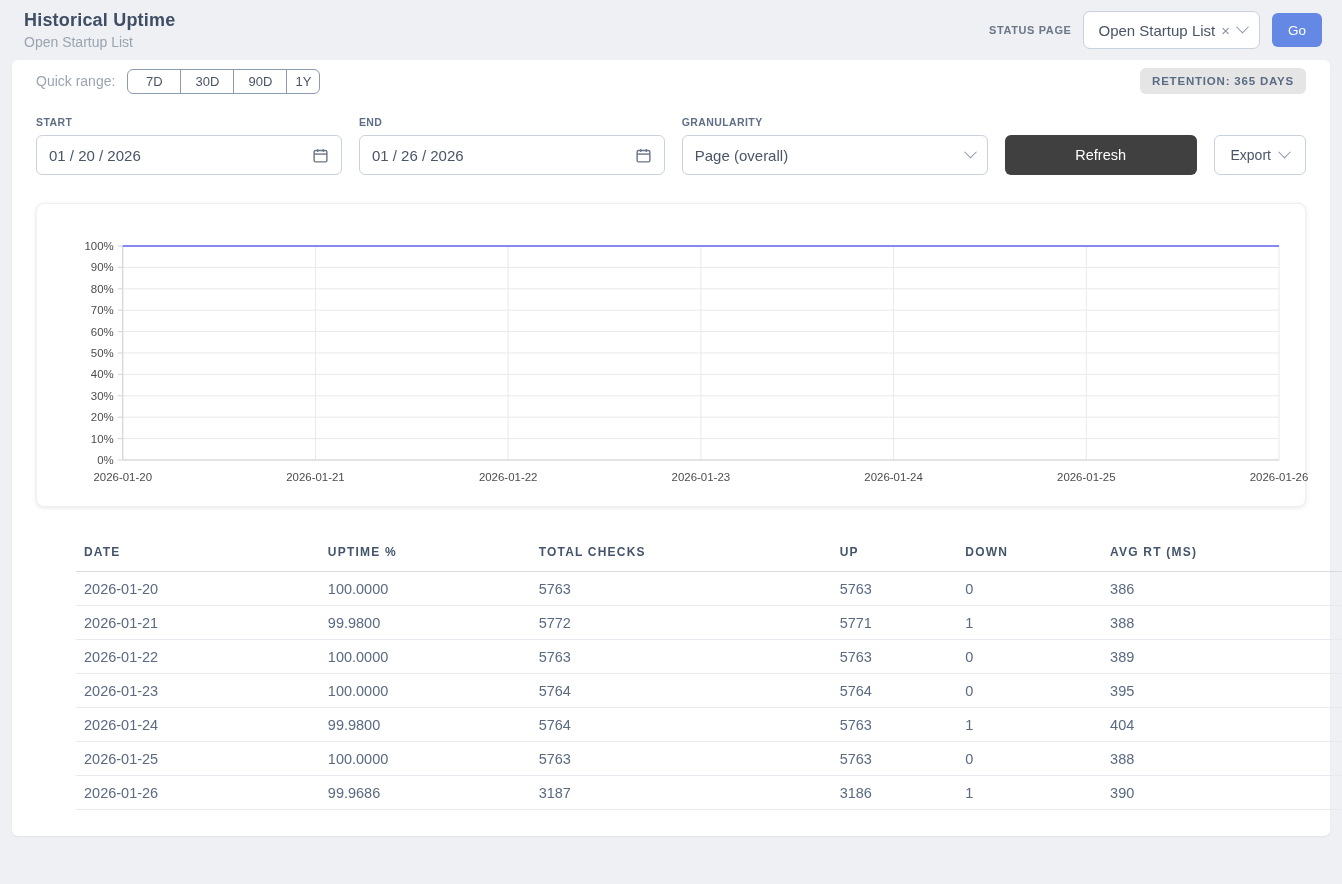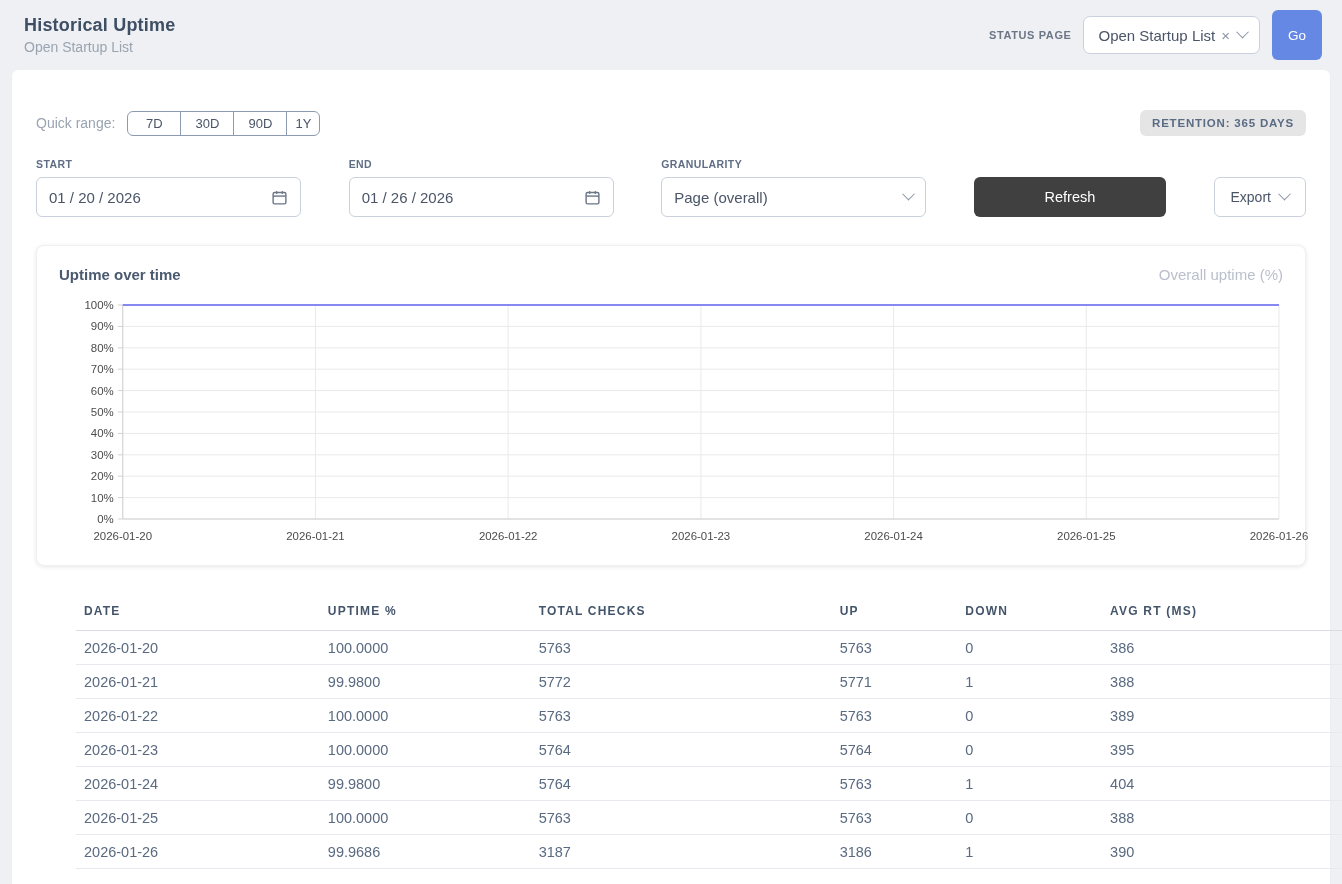--- a/index.html
+++ b/index.html
@@ -13,42 +13,42 @@
   .page-subtitle { font-size:14px; color:#9aa4b1; margin-top:3px; }
   .header-right { display:flex; align-items:center; gap:12px; }
   .status-page-label { font-size:11px; font-weight:600; color:#6b7687; letter-spacing:.6px; }
   .status-select { display:flex; align-items:center; gap:8px; background:#fff;
     border:1px solid #c9d1dc; border-radius:7px; height:38px; padding:0 12px 0 14px;
     font-size:15px; color:#4a5568; cursor:pointer; }
   .status-select .clear-x { color:#8b95a5; font-size:15px; margin-left:-2px; }
   .chev { width:9px; height:9px; border-right:1.6px solid #8b95a5; border-bottom:1.6px solid #8b95a5;
     transform:rotate(45deg) translate(-1px,-1px); display:inline-block; margin-top:-4px; }
   .go-btn { background:#6588e5; color:#fff; border:none; border-radius:6px;
-    height:50px; padding:8px 16px; font-size:13.5px; cursor:pointer; }
+    height:34px; padding:8px 16px; font-size:13.5px; cursor:pointer; }
 
   
   .panel { margin:2px 12px 14px; background:#fff; border-radius:6px;
-    box-shadow:0 1px 2px rgba(16,24,40,.06); padding:40px 24px 26px; }
+    box-shadow:0 1px 2px rgba(16,24,40,.06); padding:8px 24px 26px; }
 
   .row-quick { display:flex; justify-content:space-between; align-items:center; margin-bottom:22px; }
   .quick-left { display:flex; align-items:center; gap:12px; }
   .quick-label { font-size:14px; color:#9aa4b1; }
   .seg-group { display:inline-flex; }
   .seg-btn { background:#fff; border:1px solid #8c9ab0; color:#4a5568; font-size:13px;
     font-weight:500; padding:4px 0; width:54px; text-align:center; cursor:pointer; margin-left:-1px;
     font-family:"Liberation Sans", sans-serif; }
   .seg-btn:first-child { border-radius:6px 0 0 6px; margin-left:0; }
   .seg-btn:last-child { border-radius:0 6px 6px 0; width:34px; }
   .retention-badge { background:#e5e5e5; color:#5a6b84; font-size:11.5px; font-weight:700;
     letter-spacing:.8px; padding:7px 12px; border-radius:6px; }
 
   .row-controls { display:flex; justify-content:space-between; align-items:flex-end; }
   .field { display:flex; flex-direction:column; }
   .field-label { font-size:10.5px; font-weight:600; color:#5f6e85; letter-spacing:.4px; margin-bottom:7px; }
-  .input-box { width:265px; height:40px; border:1px solid #c9d1dc; border-radius:6px;
+  .input-box { width:306px; height:40px; border:1px solid #c9d1dc; border-radius:6px;
     display:flex; align-items:center; justify-content:space-between; padding:0 12px;
     font-size:15px; color:#4a5568; background:#fff; cursor:text; }
   .select-box { cursor:pointer; }
   .refresh-btn { width:192px; height:40px; background:#404040; color:#fff; border:none;
     border-radius:6px; font-size:14.5px; cursor:pointer; font-family:"Liberation Sans", sans-serif; }
   .export-btn { height:40px; background:#fff; border:1px solid #c9d1dc; border-radius:6px;
     color:#4a5568; font-size:14px; padding:0 16px; display:flex; align-items:center; gap:9px;
     cursor:pointer; font-family:"Liberation Sans", sans-serif;text-align:center; }
 
   
@@ -144,24 +144,20 @@
 
     <button class="refresh-btn">Refresh</button>
 
     <button class="export-btn">
       <span>Export</span>
       <span class="chev"></span>
     </button>
   </div>
 
   <div class="chart-card">
-    <div class="chart-head">
-      <span class="chart-title">Uptime over time</span>
-      <span class="chart-legend">Overall uptime (%)</span>
-    </div>
     <div class="chart-wrap">
       <svg preserveAspectRatio="none" viewBox="0 0 1229 254">
           <line x1="64" y1="222" x2="1225" y2="222" stroke="#e9e9e9" stroke-width="1"></line>
           <line x1="59" y1="222" x2="64" y2="222" stroke="#d2d2d2" stroke-width="1"></line>
           <text x="55" y="226" text-anchor="end" font-size="11.5" fill="#4c4c4c">0%</text>
           <line x1="64" y1="200.6" x2="1225" y2="200.6" stroke="#e9e9e9" stroke-width="1"></line>
           <line x1="59" y1="200.6" x2="64" y2="200.6" stroke="#d2d2d2" stroke-width="1"></line>
           <text x="55" y="204.6" text-anchor="end" font-size="11.5" fill="#4c4c4c">10%</text>
           <line x1="64" y1="179.2" x2="1225" y2="179.2" stroke="#e9e9e9" stroke-width="1"></line>
           <line x1="59" y1="179.2" x2="64" y2="179.2" stroke="#d2d2d2" stroke-width="1"></line>

